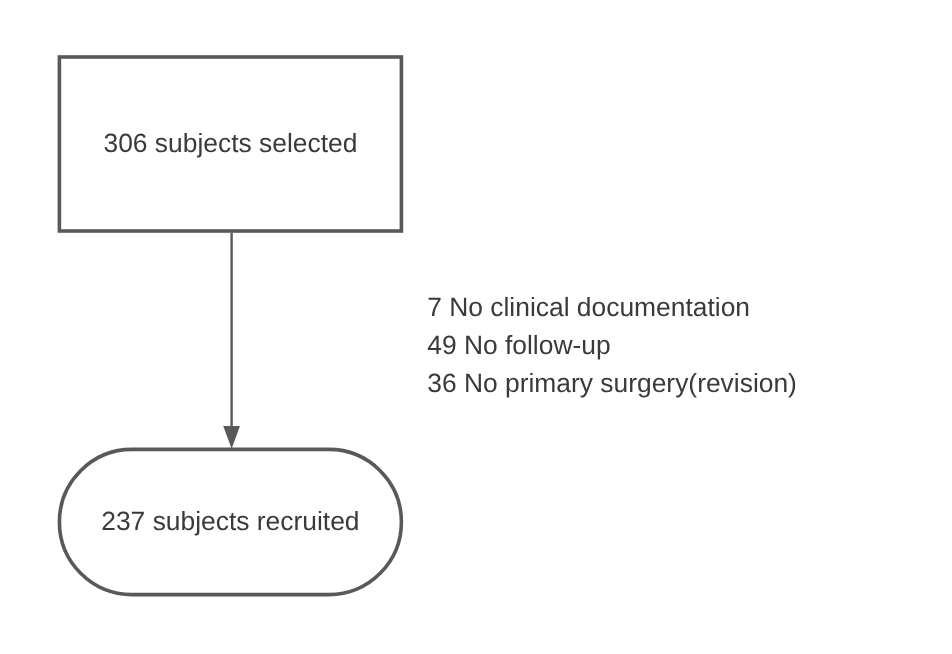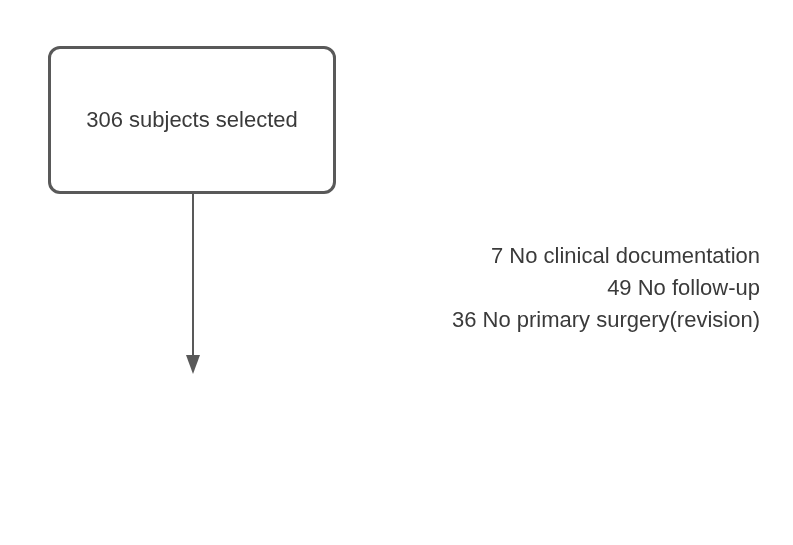--- a/index.html
+++ b/index.html
@@ -26,40 +26,40 @@
     justify-content: center;
     text-align: center;
     font-size: 22px;
     line-height: 1.2;
   }
   .node-rect {
     left: 48px;
     top: 46px;
     width: 288px;
     height: 148px;
-    border-radius: 12px;
+    border-radius: 0;
   }
   .node-stadium {
     left: 48px;
     top: 373px;
     width: 288px;
     height: 124px;
     border-radius: 62px;
   }
   .arrow-svg {
     position: absolute;
     left: 177px;
     top: 194px;
   }
   .annotation {
     position: absolute;
     left: 356px;
     top: 240px;
     width: 404px;
-    text-align: right;
+    text-align: left;
     font-size: 22px;
     line-height: 32px;
     white-space: nowrap;
   }
 </style>
 </head>
 <body>
 
 <div class="canvas" style="--bg: #ffffff; --stroke: #595959; --text: #3a3a3a;">
 
@@ -71,14 +71,17 @@
     <line x1="16" y1="0" x2="16" y2="163" stroke="#595959" stroke-width="2"></line>
     <polygon points="16,180 9,161 23,161" fill="#595959"></polygon>
   </svg>
 
   <div class="annotation">
     <div>7 No clinical documentation</div>
     <div>49 No follow-up</div>
     <div>36 No primary surgery(revision)</div>
   </div>
 
+  <div class="node node-stadium">
+    <span>237 subjects recruited</span>
+  </div>
 
 </div>
 
 </body></html>

